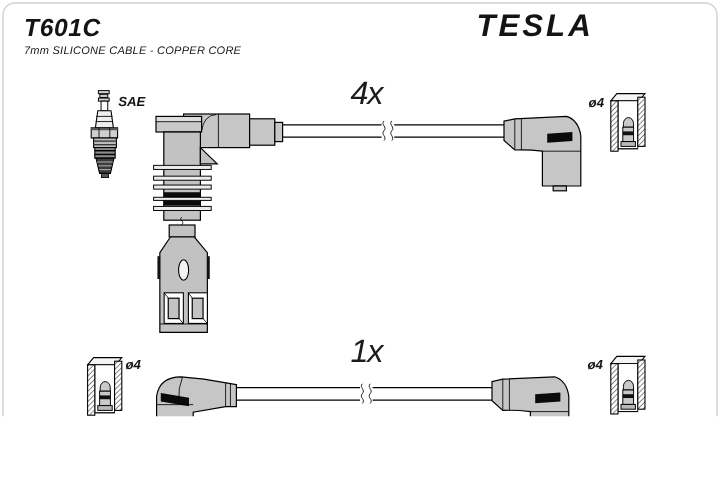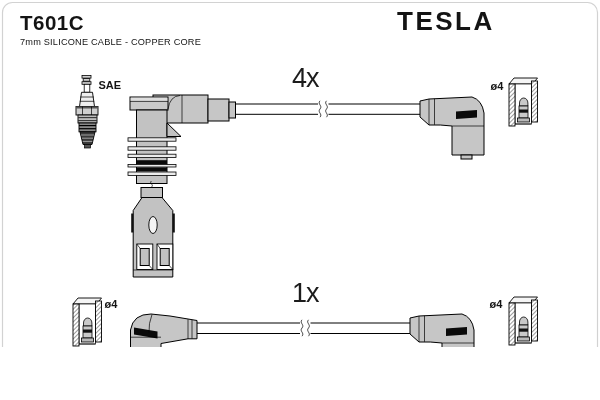--- a/index.html
+++ b/index.html
@@ -1,17 +1,17 @@
 <!DOCTYPE html>
 <html><head>
 <meta charset="utf-8">
 <style>
   html,body{margin:0;padding:0;background:#ffffff;}
   .stage{width:600px;height:347px;position:relative;background:#ffffff;overflow:hidden;
-         font-family:"Liberation Sans", sans-serif;}
+         font-family:"Liberation Sans", sans-serif;font-style:italic;}
   svg{display:block;}
   text{font-family:"Liberation Sans", sans-serif;fill:#141414;}
   .part-no{font-size:20.5px;font-weight:bold;letter-spacing:.5px;}
   .subtitle{font-size:9.2px;letter-spacing:.2px;}
   .brand{font-size:26px;font-weight:bold;letter-spacing:2.5px;}
   .qty{font-size:27px;letter-spacing:-1px;fill:#1c1c1c;}
   .small-lbl{font-size:11px;font-weight:bold;}
   .ln{stroke:#000;stroke-width:1;fill:none;}
   .thin{stroke:#000;stroke-width:.7;fill:none;}
   .part{fill:#c6c6c6;stroke:#000;stroke-width:1;}

